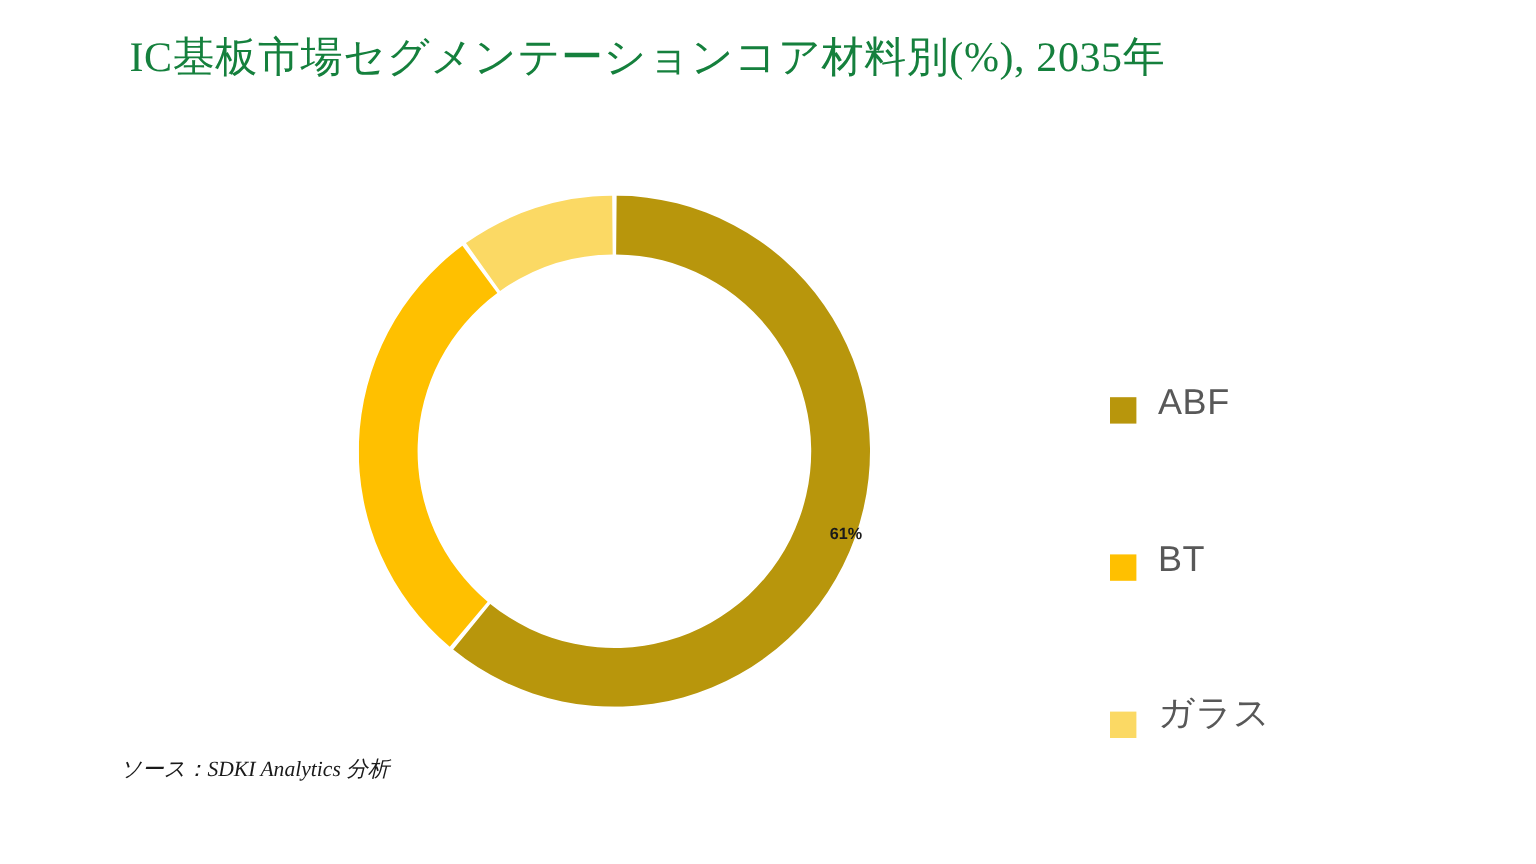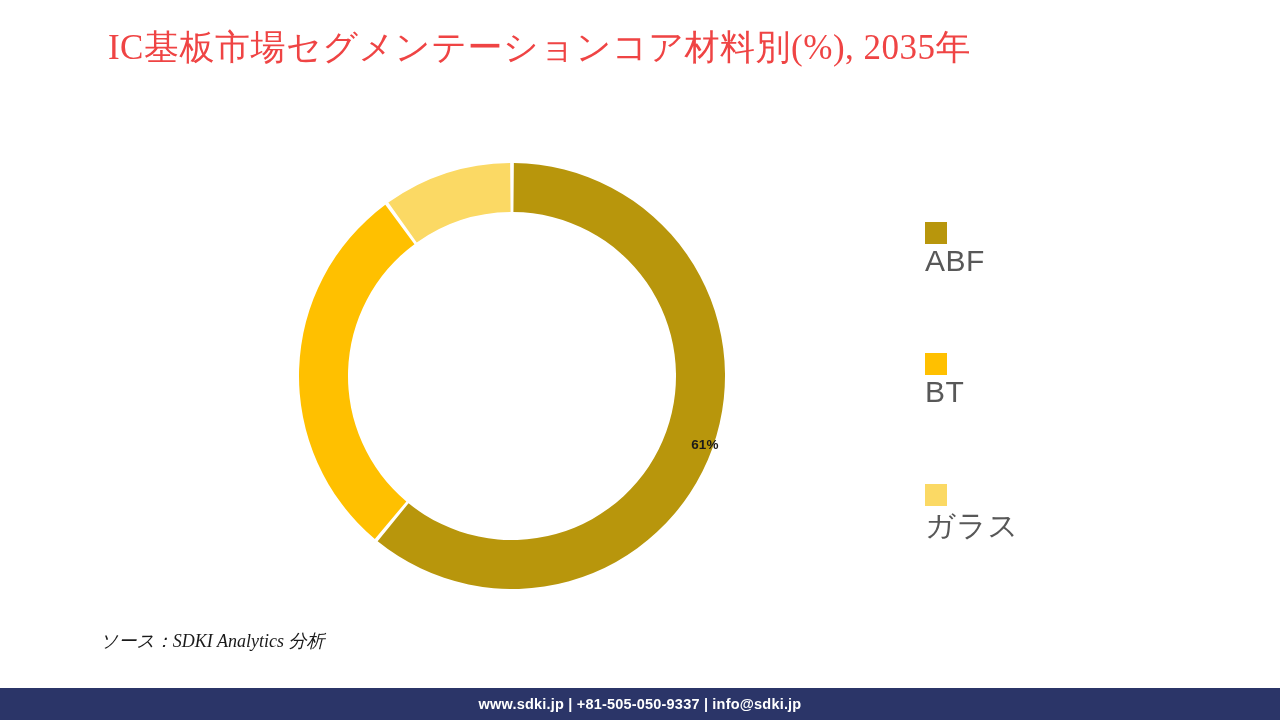--- a/index.html
+++ b/index.html
@@ -24,21 +24,21 @@
   
   #chart-title {
     position: absolute;
     top: 26px;
     left: 0;
     width: 1079px;
     text-align: center;
     font-family: "Liberation Serif", "DejaVu Serif", serif;
     font-size: 35px;
     line-height: 44px;
-    color: #ef4444;
+    color: #15803d;
     letter-spacing: 0.5px;
     white-space: nowrap;
   }
 
   
   #donut-wrap {
     position: absolute;
     left: 299px;
     top: 163px;
     width: 426px;
@@ -59,23 +59,22 @@
 
   
   #legend {
     position: absolute;
     left: 925px;
     top: 222px;
     width: 260px;
   }
   .legend-item {
     display: flex;
-    align-items: flex-start;
+    align-items: flex-end;
     height: 131px;
-    flex-direction: column;
   }
   .legend-swatch {
     width: 22px;
     height: 22px;
     flex: 0 0 22px;
     margin-right: 18px;
   }
   .legend-label {
     font-family: "Liberation Sans", sans-serif;
     font-size: 30px;
@@ -151,17 +150,14 @@
 
     <div class="legend-item">
       <span class="legend-swatch" style="background: rgb(251, 217, 100);"></span>
       <span class="legend-label">ガラス</span>
     </div>
 
   </div>
 
   <div id="source-note">ソース：SDKI Analytics 分析</div>
 
-  <div id="footer-bar">
-    <span id="footer-text">www.sdki.jp | +81-505-050-9337 | info@sdki.jp</span>
-  </div>
 
 </div>
 
 </body></html>

